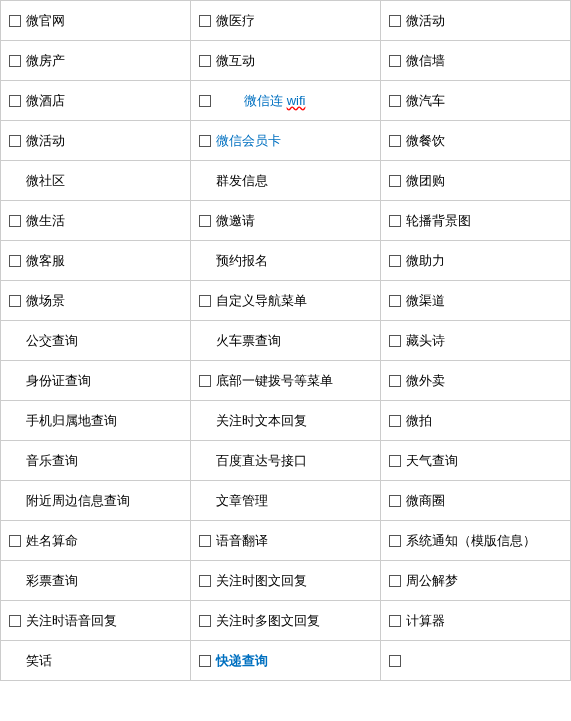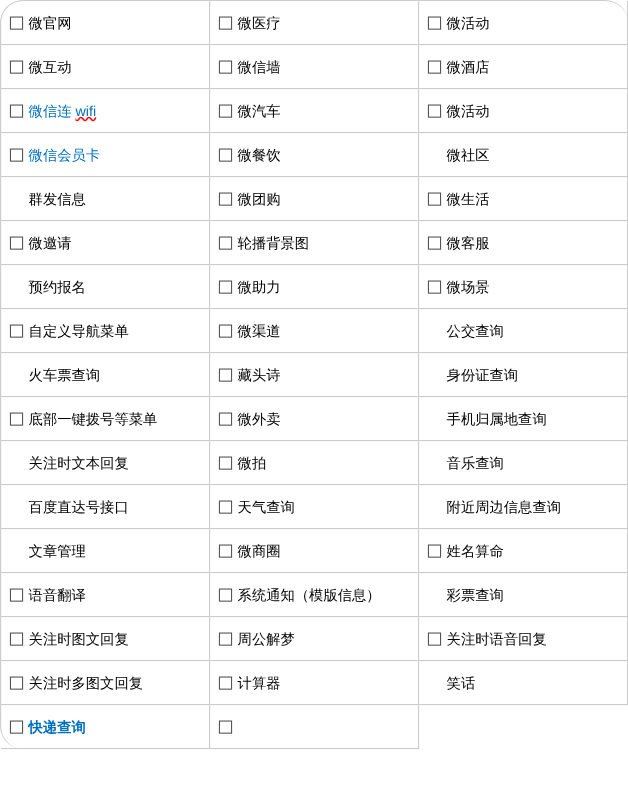--- a/index.html
+++ b/index.html
@@ -13,21 +13,20 @@
       font-family: "Microsoft YaHei", "SimHei", sans-serif;
       font-size: 13px;
       background: #fff;
       color: #000;
     }
     .grid {
       display: grid;
       grid-template-columns: 1fr 1fr 1fr;
       border-left: 1px solid #ccc;
       border-top: 1px solid #ccc;
-      border-radius: 21px;
     }
     .cell {
       border-right: 1px solid #ccc;
       border-bottom: 1px solid #ccc;
       padding: 10px 8px;
       display: flex;
       align-items: center;
       min-height: 40px;
     }
     .checkbox {
@@ -62,39 +61,45 @@
     </div>
     <div class="cell">
       <span class="cell-label">
         <span class="checkbox"></span>
         <span>微活动</span>
       </span>
     </div>
     <div class="cell">
       <span class="cell-label">
         <span class="checkbox"></span>
+        <span>微房产</span>
+      </span>
+    </div>
+    <div class="cell">
+      <span class="cell-label">
+        <span class="checkbox"></span>
         <span>微互动</span>
       </span>
     </div>
     <div class="cell">
       <span class="cell-label">
         <span class="checkbox"></span>
         <span>微信墙</span>
       </span>
     </div>
     <div class="cell">
       <span class="cell-label">
         <span class="checkbox"></span>
         <span>微酒店</span>
       </span>
     </div>
     <div class="cell">
       <span class="cell-label">
         <span class="checkbox"></span>
-        <span style="color: rgb(0, 112, 192);"><span>微信连 </span><span style="text-decoration: underline wavy red;">wifi</span></span>
+        <span style="color: rgb(0, 112, 192); margin-left: 28px;"><span>微信连 </span><span style="text-decoration: underline wavy red;">wifi</span></span>
       </span>
     </div>
     <div class="cell">
       <span class="cell-label">
         <span class="checkbox"></span>
         <span>微汽车</span>
       </span>
     </div>
     <div class="cell">
       <span class="cell-label">

